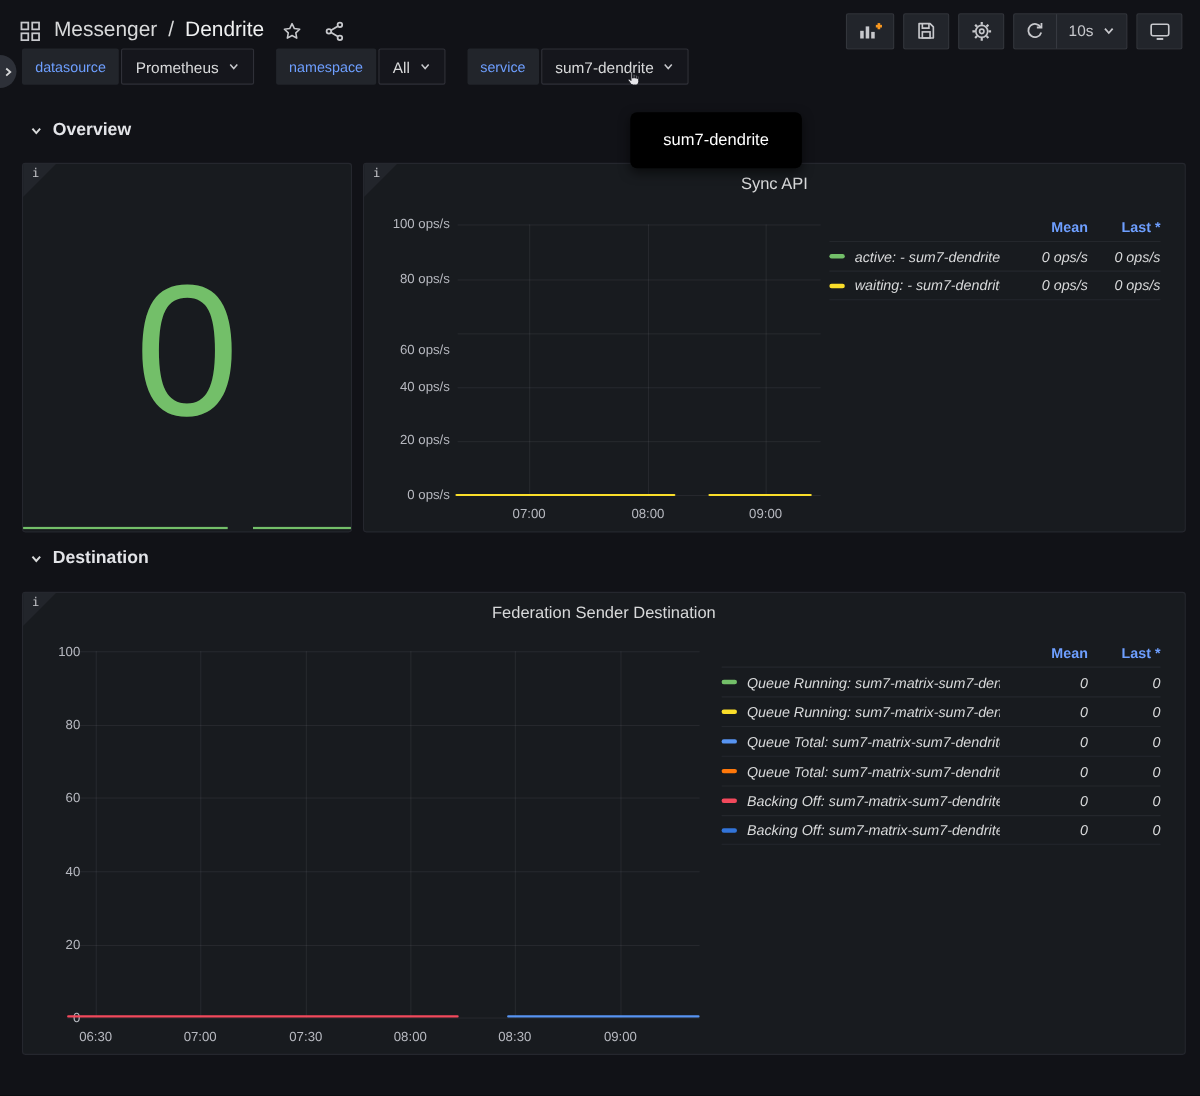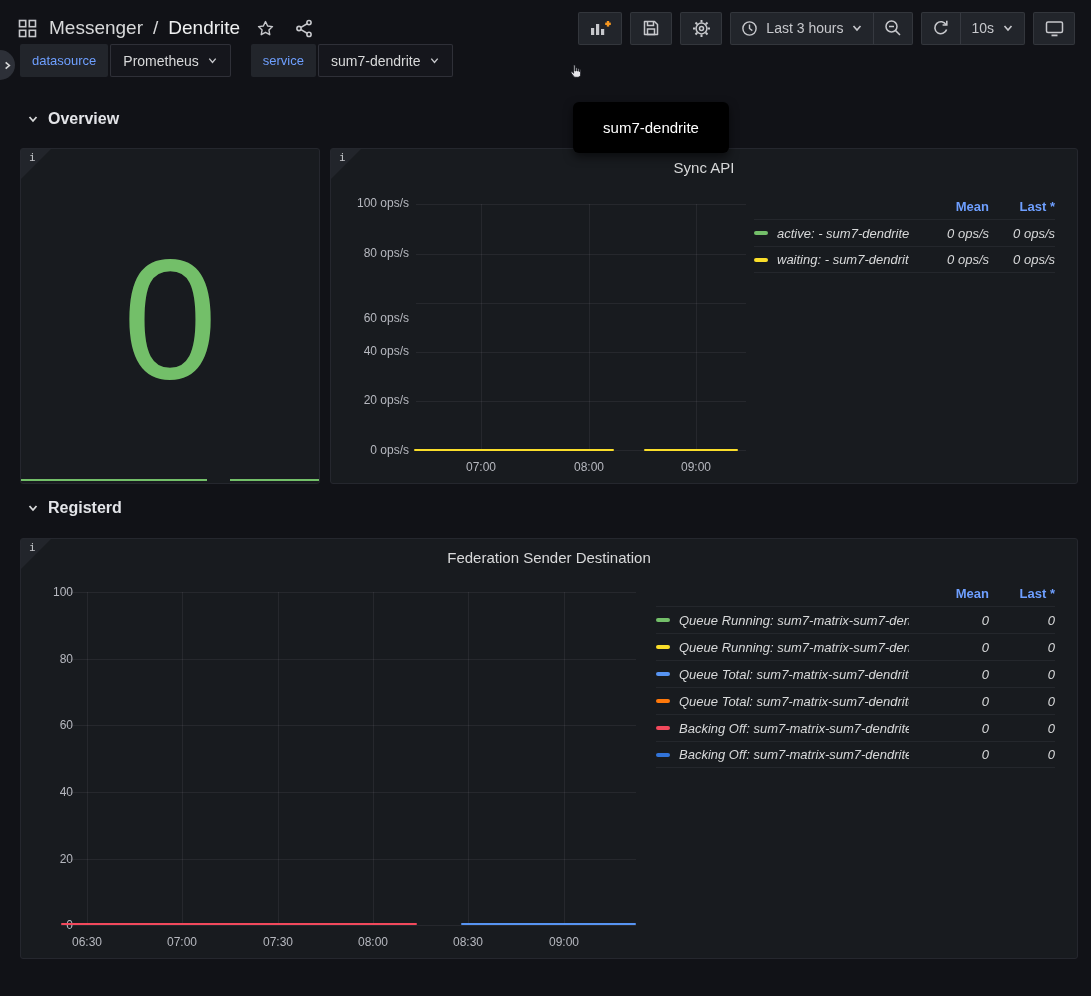--- a/index.html
+++ b/index.html
@@ -146,40 +146,20 @@
               <line x1="15.6" y1="9.5" x2="18" y2="9.5"></line>
             <line x1="3.5" y1="3.5" x2="5.2" y2="5.2"></line>
               <line x1="13.8" y1="13.8" x2="15.5" y2="15.5"></line>
             <line x1="3.5" y1="15.5" x2="5.2" y2="13.8"></line>
               <line x1="13.8" y1="5.2" x2="15.5" y2="3.5"></line>
           </g>
         </svg>
       </div>
       <div class="tb-group">
         <div class="tb-seg">
-          <svg width="17" height="17" viewBox="0 0 18 18" fill="none" stroke="#c7c8cc" stroke-width="1.5">
-            <circle cx="9" cy="9" r="7"></circle>
-              <path d="M9 4.8V9l3 2.2"></path>
-          </svg>
-          <span class="tb-text">Last 3 hours</span>
-          <svg width="12" height="12" viewBox="0 0 12 12" fill="none" stroke="#c7c8cc" stroke-width="1.6">
-            <polyline points="2.5,4 6,8 9.5,4"></polyline>
-          </svg>
-        </div>
-        <div class="tb-divider"></div>
-        <div class="tb-seg">
-          <svg width="18" height="18" viewBox="0 0 18 18" fill="none" stroke="#c7c8cc" stroke-width="1.5">
-            <circle cx="7.5" cy="7.5" r="5.5"></circle>
-              <line x1="11.6" y1="11.6" x2="16" y2="16"></line>
-              <line x1="5" y1="7.5" x2="10" y2="7.5"></line>
-          </svg>
-        </div>
-      </div>
-      <div class="tb-group">
-        <div class="tb-seg">
           <svg width="18" height="18" viewBox="0 0 18 18" fill="none" stroke="#c7c8cc" stroke-width="1.6">
             <path d="M14.6 10.5a6 6 0 1 1-.4-4.5"></path>
             <polyline points="14.8,1.8 14.8,6 10.6,6" fill="none"></polyline>
           </svg>
         </div>
         <div class="tb-divider"></div>
         <div class="tb-seg">
           <span class="tb-text">10s</span>
           <svg width="12" height="12" viewBox="0 0 12 12" fill="none" stroke="#c7c8cc" stroke-width="1.6">
             <polyline points="2.5,4 6,8 9.5,4"></polyline>
@@ -199,20 +179,29 @@
     <svg width="11" height="11" viewBox="0 0 12 12" fill="none" stroke="#d8d9da" stroke-width="1.8">
       <polyline points="4,2.5 8,6 4,9.5"></polyline>
     </svg>
   </div>
 
   <div class="varrow">
     <div class="var">
       <div class="var-label">datasource</div>
       <div class="var-value">
         <span>Prometheus</span>
+        <svg width="11" height="11" viewBox="0 0 12 12" fill="none" stroke="#c7c8cc" stroke-width="1.5">
+            <polyline points="2.5,4 6,8 9.5,4"></polyline>
+          </svg>
+      </div>
+    </div>
+    <div class="var">
+      <div class="var-label">namespace</div>
+      <div class="var-value">
+        <span>All</span>
         <svg width="11" height="11" viewBox="0 0 12 12" fill="none" stroke="#c7c8cc" stroke-width="1.5">
             <polyline points="2.5,4 6,8 9.5,4"></polyline>
           </svg>
       </div>
     </div>
     <div class="var">
       <div class="var-label">service</div>
       <div class="var-value">
         <span>sum7-dendrite</span>
         <svg width="11" height="11" viewBox="0 0 12 12" fill="none" stroke="#c7c8cc" stroke-width="1.5">
@@ -291,21 +280,21 @@
         <span class="lg-col-mean">0 ops/s</span>
         <span class="lg-col-last">0 ops/s</span>
       </div>
     </div>
   </div>
 
   <div class="section-h" style="top:499px">
     <svg width="12" height="12" viewBox="0 0 12 12" fill="none" stroke="#d8d9da" stroke-width="1.8">
         <polyline points="2.5,4 6,8 9.5,4"></polyline>
       </svg>
-    <span>Registerd</span>
+    <span>Destination</span>
   </div>
 
   <div class="panel" style="left:20px; top:538px; width:1058px; height:421px;">
     <div class="corner"></div>
     <div class="corner-i">i</div>
     <div class="panel-title">Federation Sender Destination</div>
 
     <div class="ytick" style="left:0;width:52px;top:46px">100</div>
     <div class="ytick" style="left:0;width:52px;top:113px">80</div>
     <div class="ytick" style="left:0;width:52px;top:179px">60</div>

